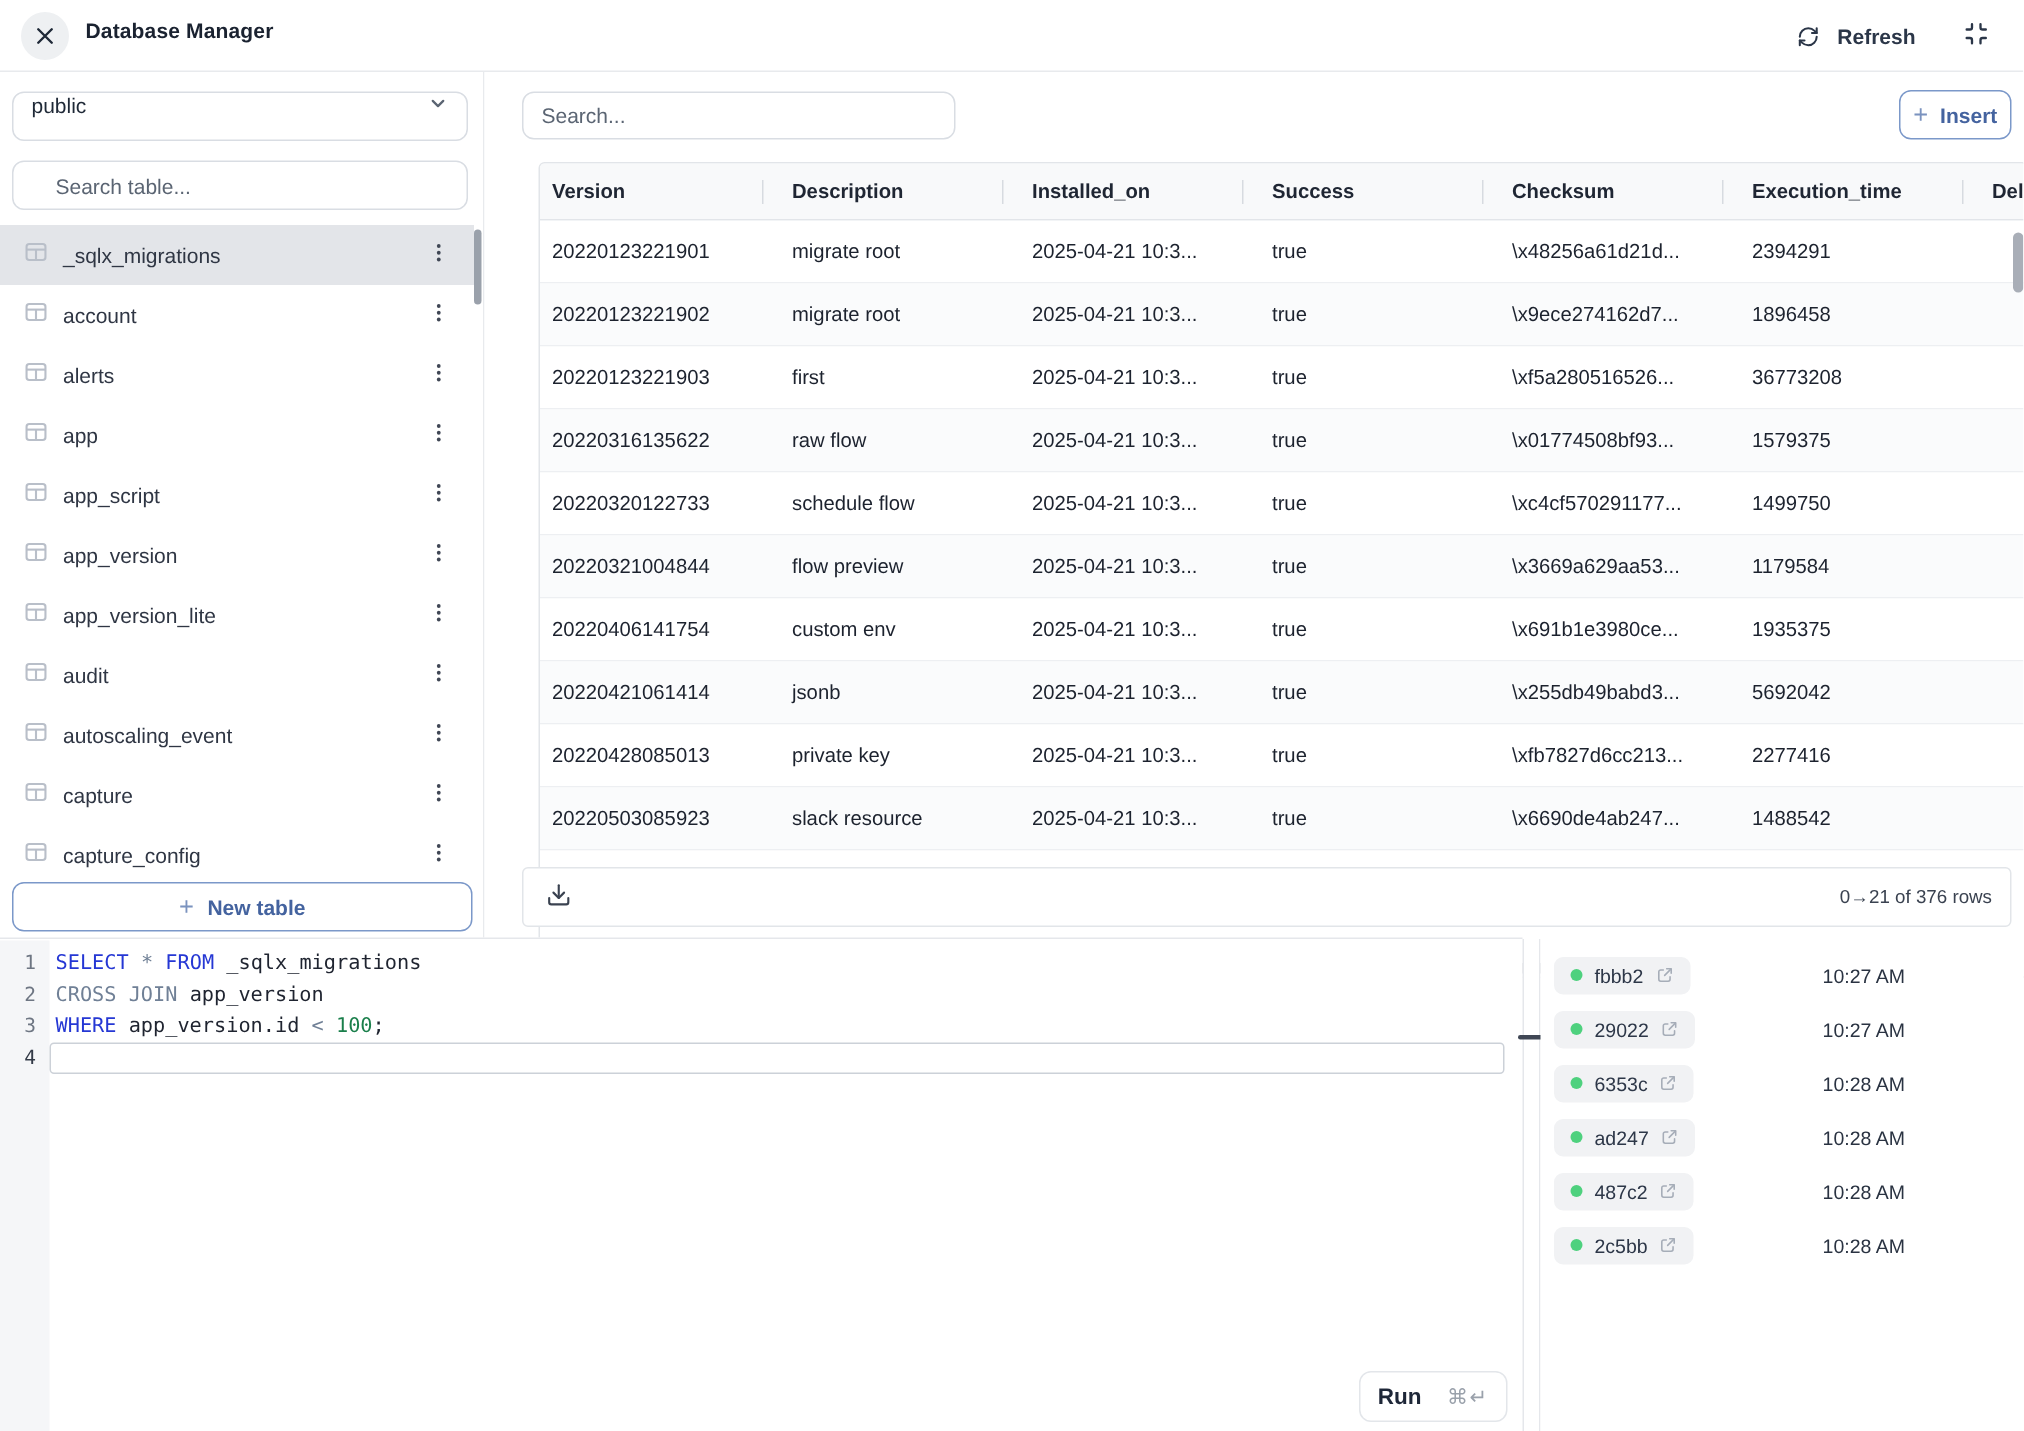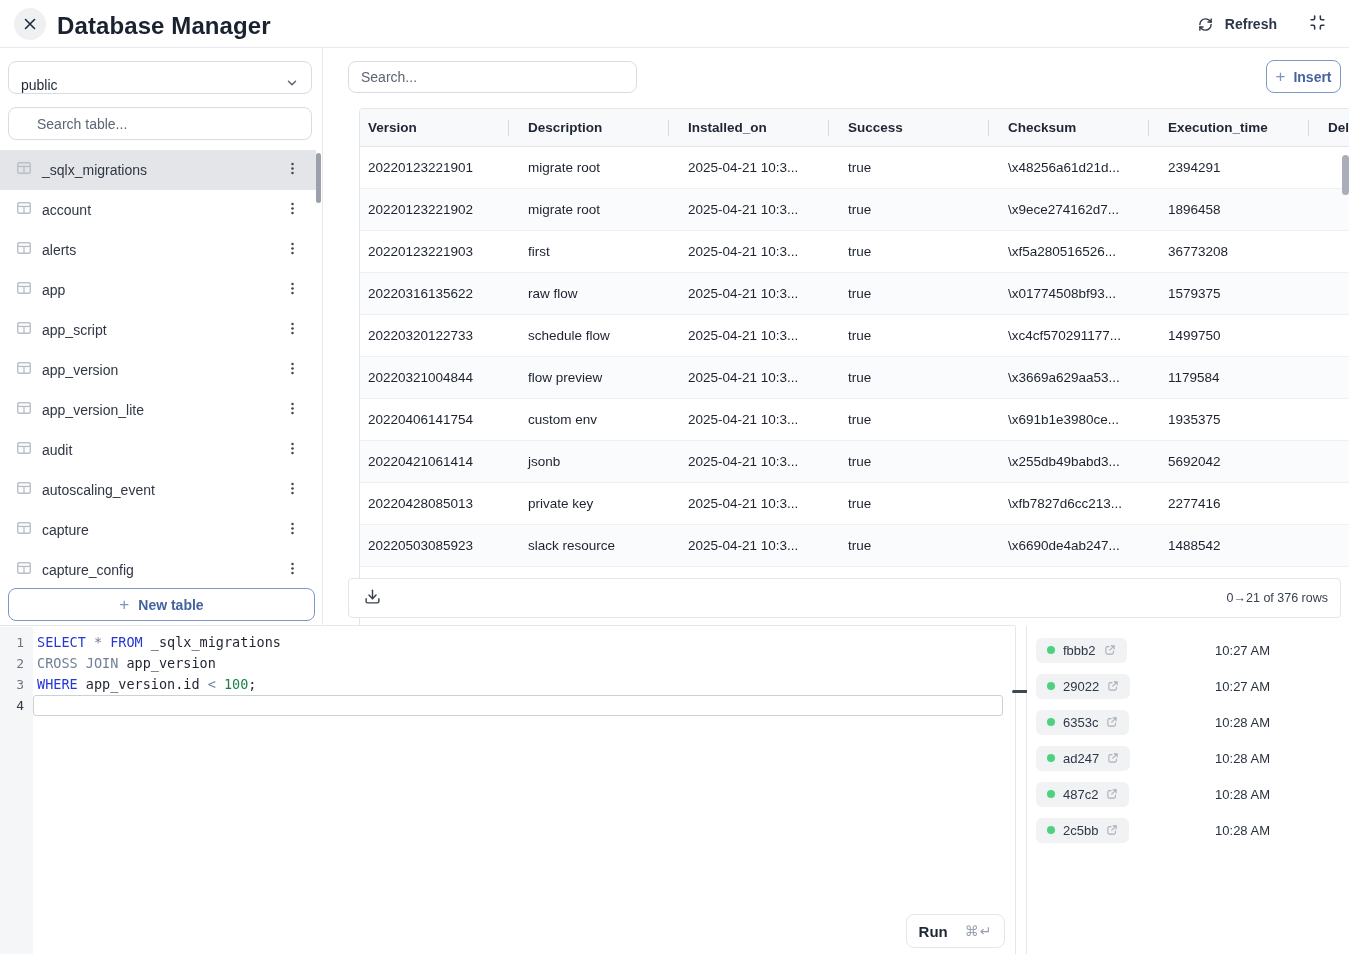--- a/index.html
+++ b/index.html
@@ -3,27 +3,27 @@
 <meta charset="utf-8">
 <style>
   * { margin:0; padding:0; box-sizing:border-box; }
   html,body { background:#fff; }
   body { font-family:"Liberation Sans","DejaVu Sans",sans-serif; color:#1e2738; }
   .app { position:relative; width:1349px; height:954px; background:#fff; overflow:hidden; }
 
   
   .topbar { position:absolute; left:0; top:0; width:1349px; height:48px; border-bottom:1px solid #e8eaed; background:#fff; }
   .close-btn { position:absolute; left:14px; top:8px; width:32px; height:32px; border-radius:50%; background:#eef0f2; border:none; cursor:pointer; display:flex; align-items:center; justify-content:center; }
-  .page-title { position:absolute; left:57px; top:12px; font-size:24px; font-weight:700; color:#1a2230; letter-spacing:.1px; }
+  .page-title { position:absolute; left:57px; top:12px; font-size:14px; font-weight:700; color:#1a2230; letter-spacing:.1px; }
   .refresh-btn { position:absolute; right:72px; top:11px; height:26px; display:flex; align-items:center; gap:12px; background:none; border:none; cursor:pointer; font-family:inherit; font-size:14px; font-weight:600; color:#2b3648; }
   .collapse-btn { position:absolute; right:22px; top:14px; width:20px; height:20px; background:none; border:none; cursor:pointer; color:#2b3648; }
 
   
   .sidebar { position:absolute; left:0; top:48px; width:323px; height:578px; border-right:1px solid #e8eaed; background:#fff; }
-  .schema-select { position:absolute; left:8px; top:13px; width:304px; height:33px; border:1px solid #d9dde3; border-radius:8px; background:#fff; display:flex; align-items:flex-end; padding:0 12px; font-size:14px; color:#1f2937; cursor:pointer; }
+  .schema-select { position:absolute; left:8px; top:13px; width:304px; height:33px; border:1px solid #d9dde3; border-radius:8px; background:#fff; display:flex; align-items:flex-start; padding:0 12px; font-size:14px; color:#1f2937; cursor:pointer; }
   .schema-select .chev { margin-left:auto; color:#5b6573; }
   .table-search { position:absolute; left:8px; top:59px; width:304px; height:33px; border:1px solid #d9dde3; border-radius:8px; padding:0 28px; font-size:14px; font-family:inherit; color:#1f2937; outline:none; }
   .table-search::placeholder { color:#5b6573; }
   .table-list { position:absolute; left:0; top:102px; width:316px; height:436px; overflow:hidden; }
   .tbl-item { position:relative; height:40px; display:flex; align-items:center; padding-left:16px; cursor:pointer; }
   .tbl-item.selected { background:#e3e5e9; }
   .tbl-item .t-icon { color:#b9bfc9; flex:0 0 auto; }
   .tbl-label { margin-left:10px; font-size:14px; color:#2f3644; white-space:nowrap; }
   .kebab { position:absolute; right:14px; top:10px; width:20px; height:20px; border:none; background:none; cursor:pointer; color:#3f4654; }
   .sidebar-scrollbar { position:absolute; left:316px; top:105px; width:5px; height:50px; border-radius:3px; background:#9aa1ab; }

